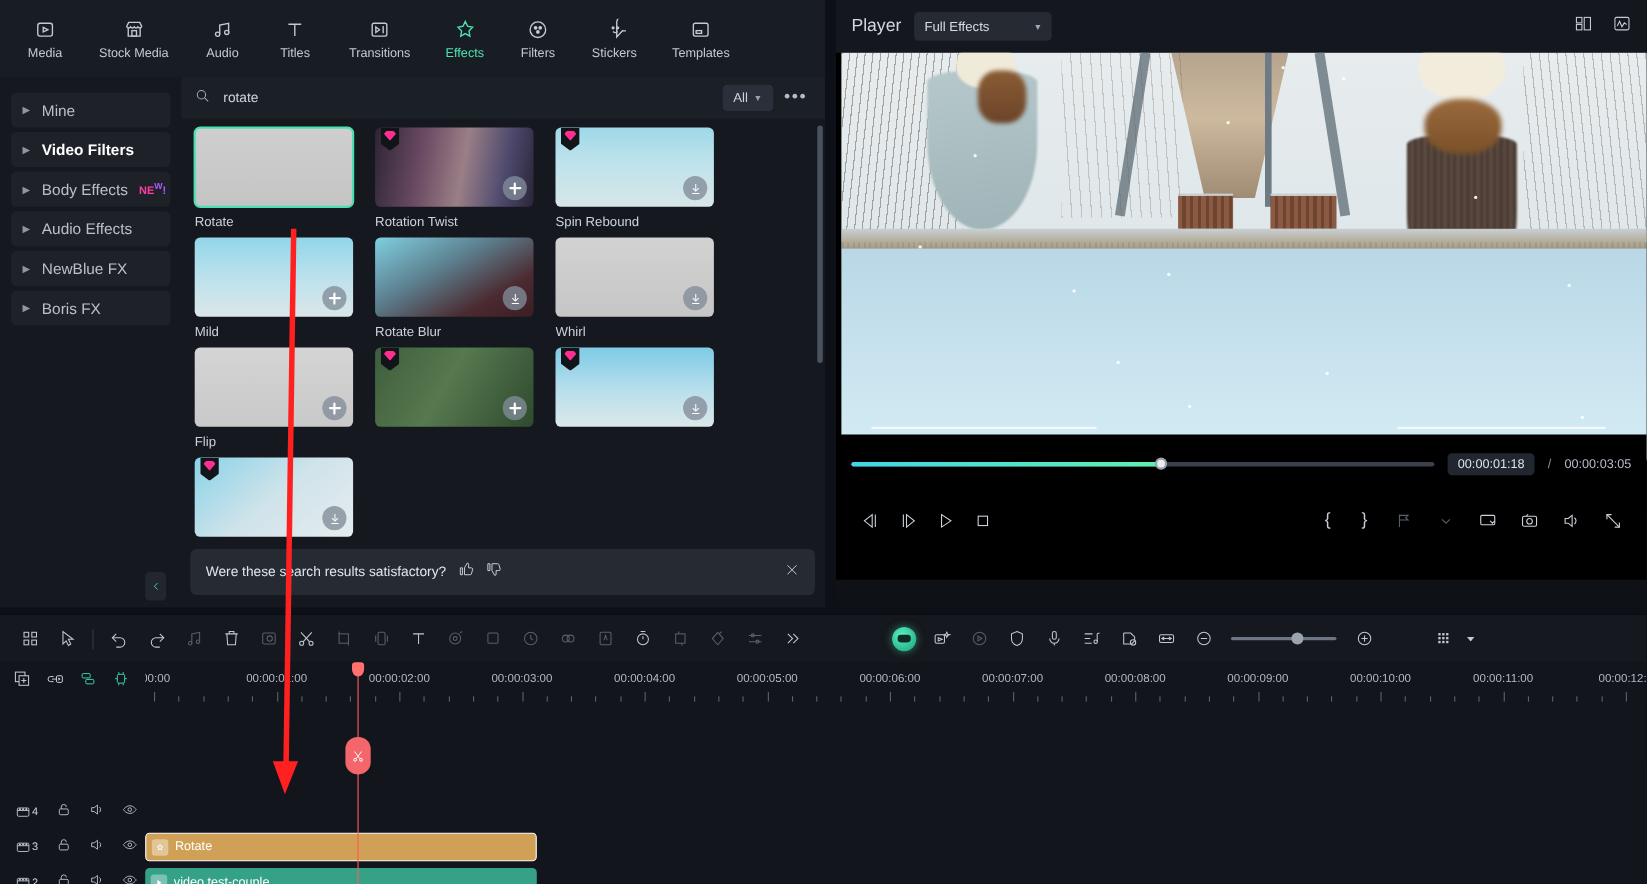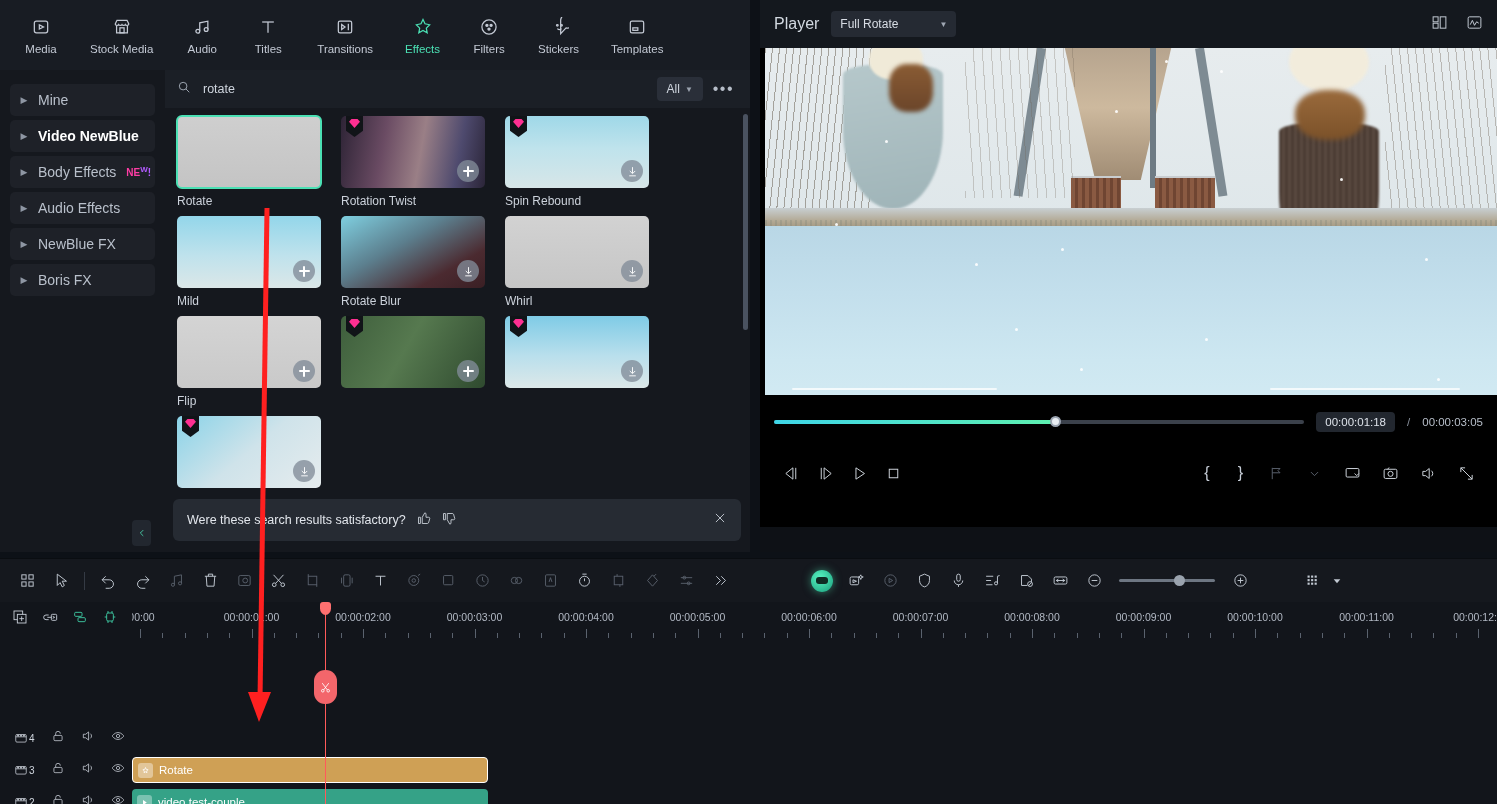--- a/index.html
+++ b/index.html
@@ -468,21 +468,21 @@
       </div>
   </div>
 
   <div class="catcol" id="catcol">
       <div class="catitem">
         <span class="arrow">▶</span>
         <span class="catlbl">Mine</span>
       </div>
       <div class="catitem sel">
         <span class="arrow">▶</span>
-        <span class="catlbl">Video NewBlue</span>
+        <span class="catlbl">Video Filters</span>
       </div>
       <div class="catitem">
         <span class="arrow">▶</span>
         <span class="catlbl">Body Effects</span>
         <span class="newbadge"><span class="n1">N</span><span class="n2">E</span><span class="n3">W</span><span class="n4">!</span></span>
       </div>
       <div class="catitem">
         <span class="arrow">▶</span>
         <span class="catlbl">Audio Effects</span>
       </div>
@@ -645,21 +645,21 @@
   <div class="collapse">
     <svg viewBox="0 0 24 24">
         <polyline points="15,5 8,12 15,19"></polyline>
       </svg>
   </div>
 
   <div class="player">
     <div class="phead">
       <span class="plbl">Player</span>
       <div class="qsel">
-        <span>Full Rotate</span>
+        <span>Full Effects</span>
         <span class="cv">▼</span>
       </div>
       <div class="pheadright">
         <span>
           <svg viewBox="0 0 24 24">
               <rect x="3" y="4" width="7" height="7"></rect>
               <rect x="3" y="13" width="7" height="7"></rect>
               <rect x="13" y="4" width="8" height="16"></rect>
             </svg>
         </span>

